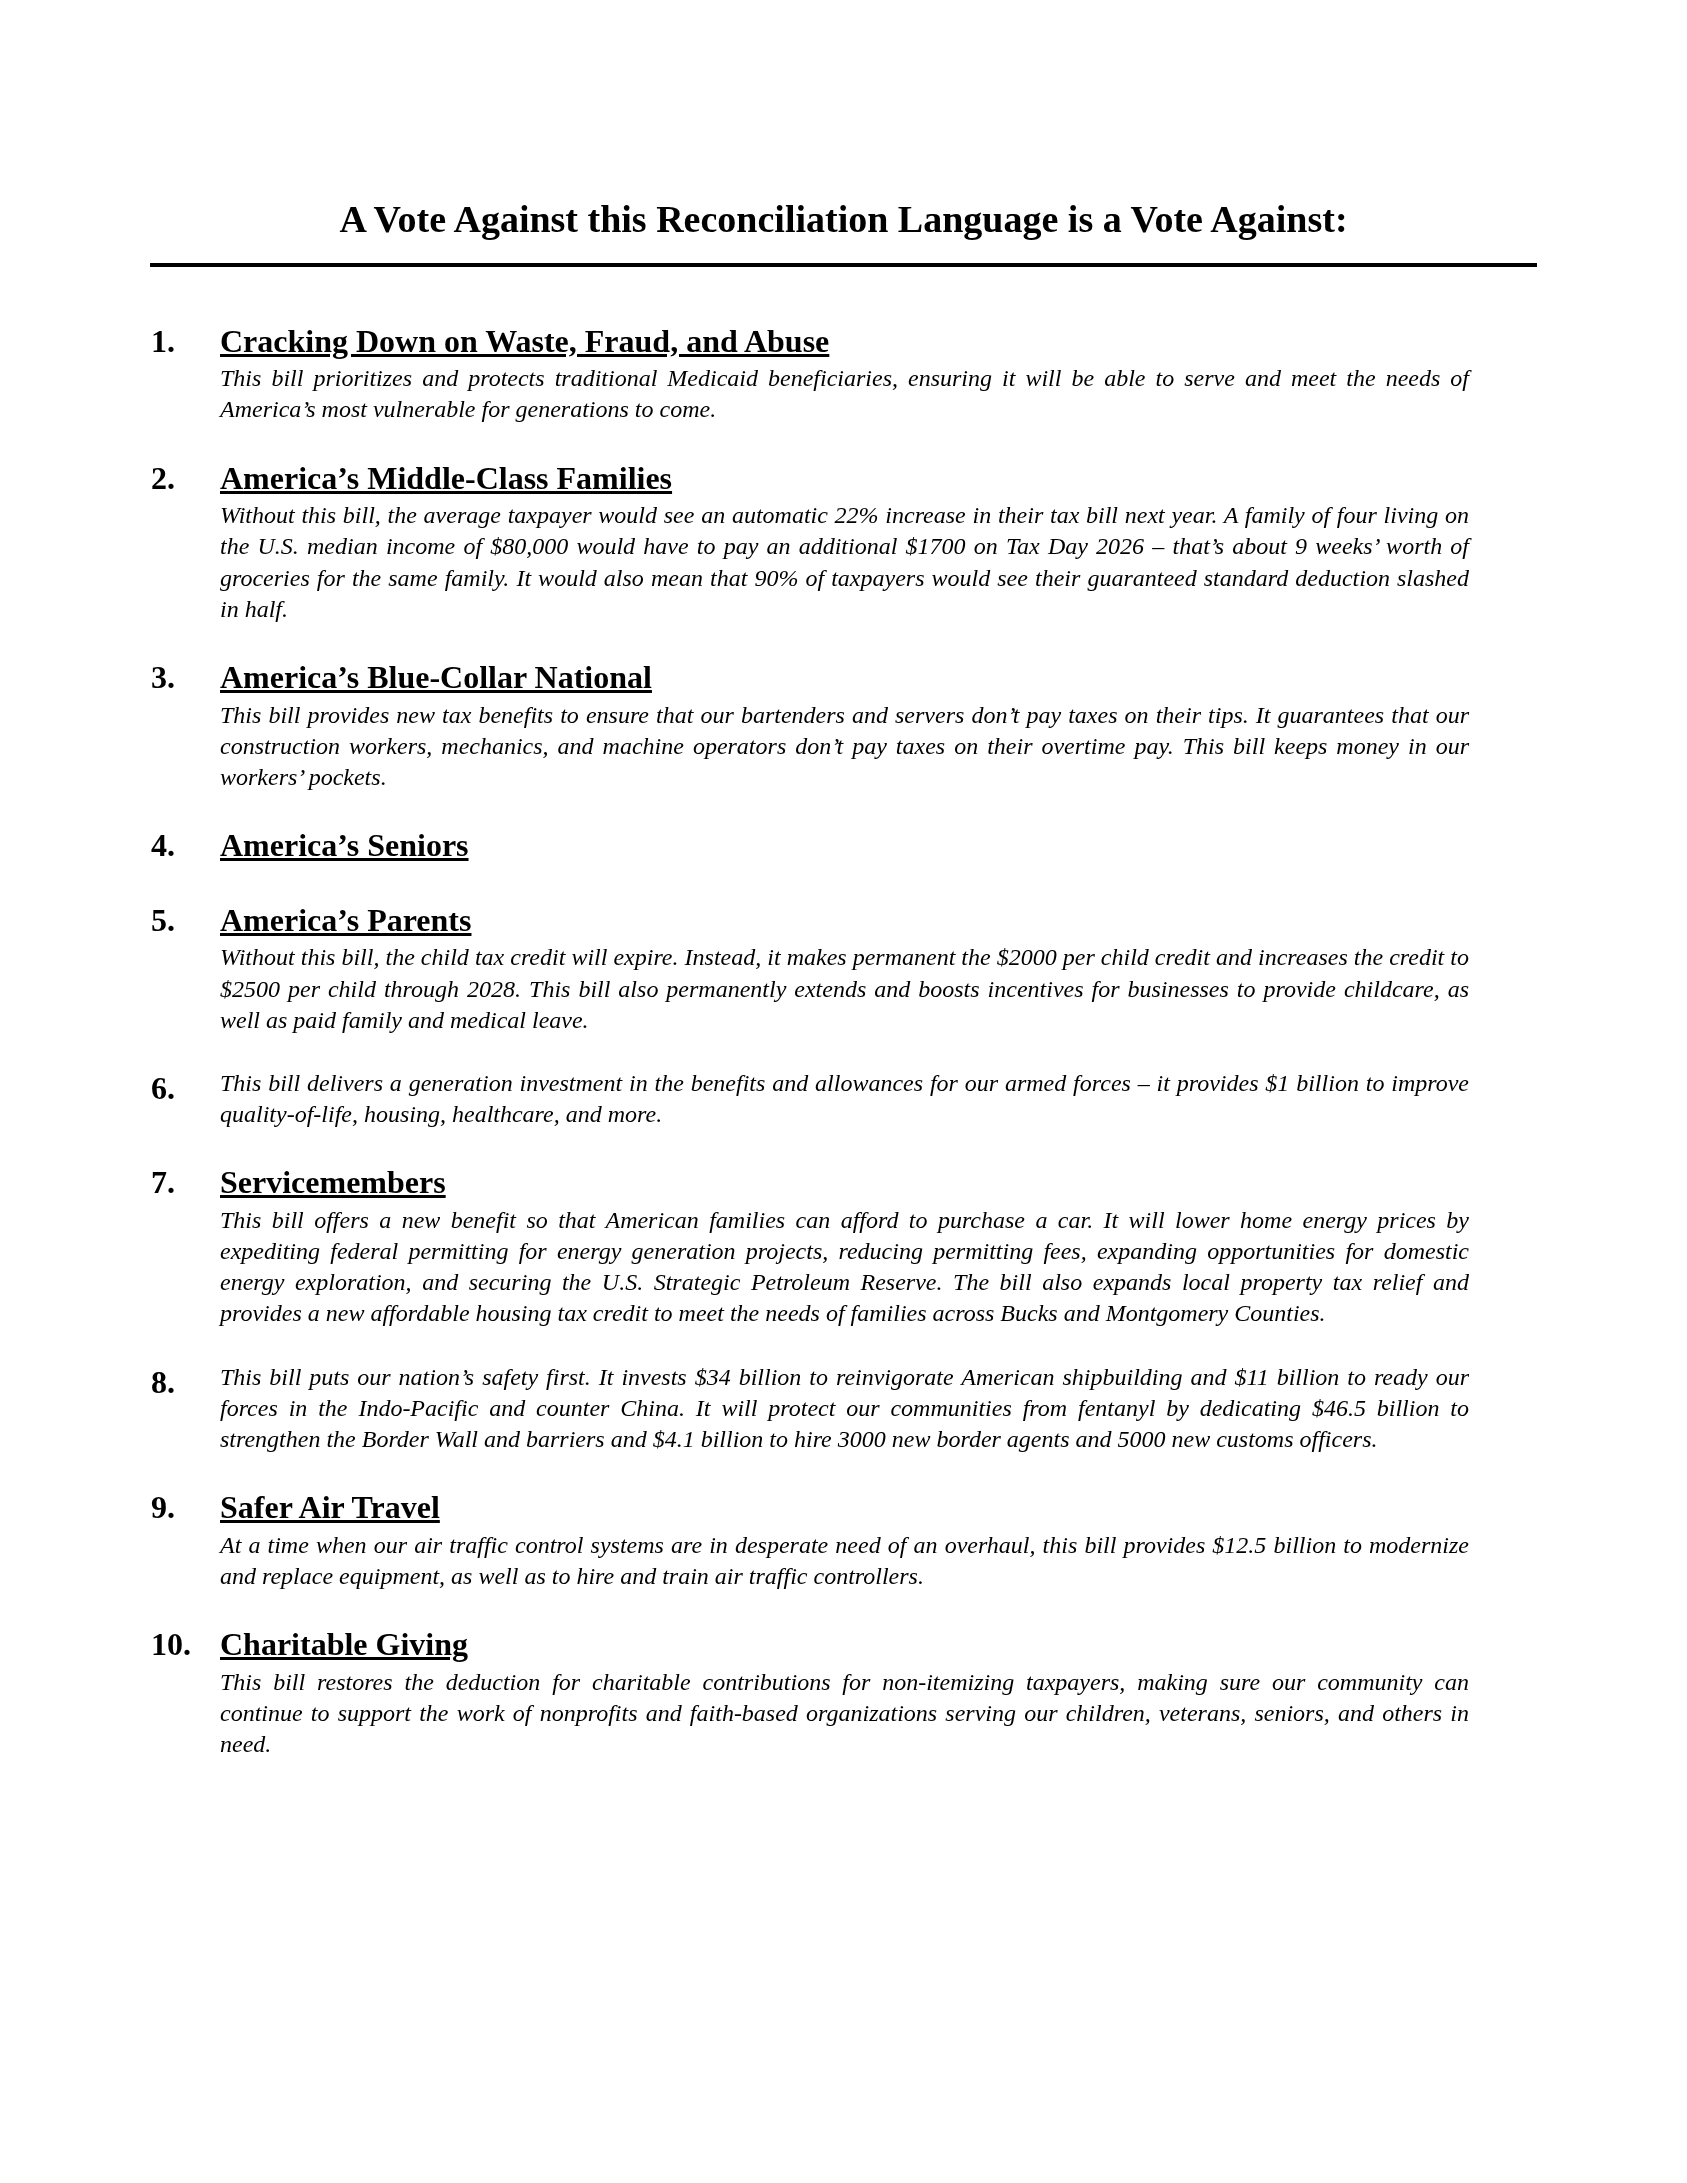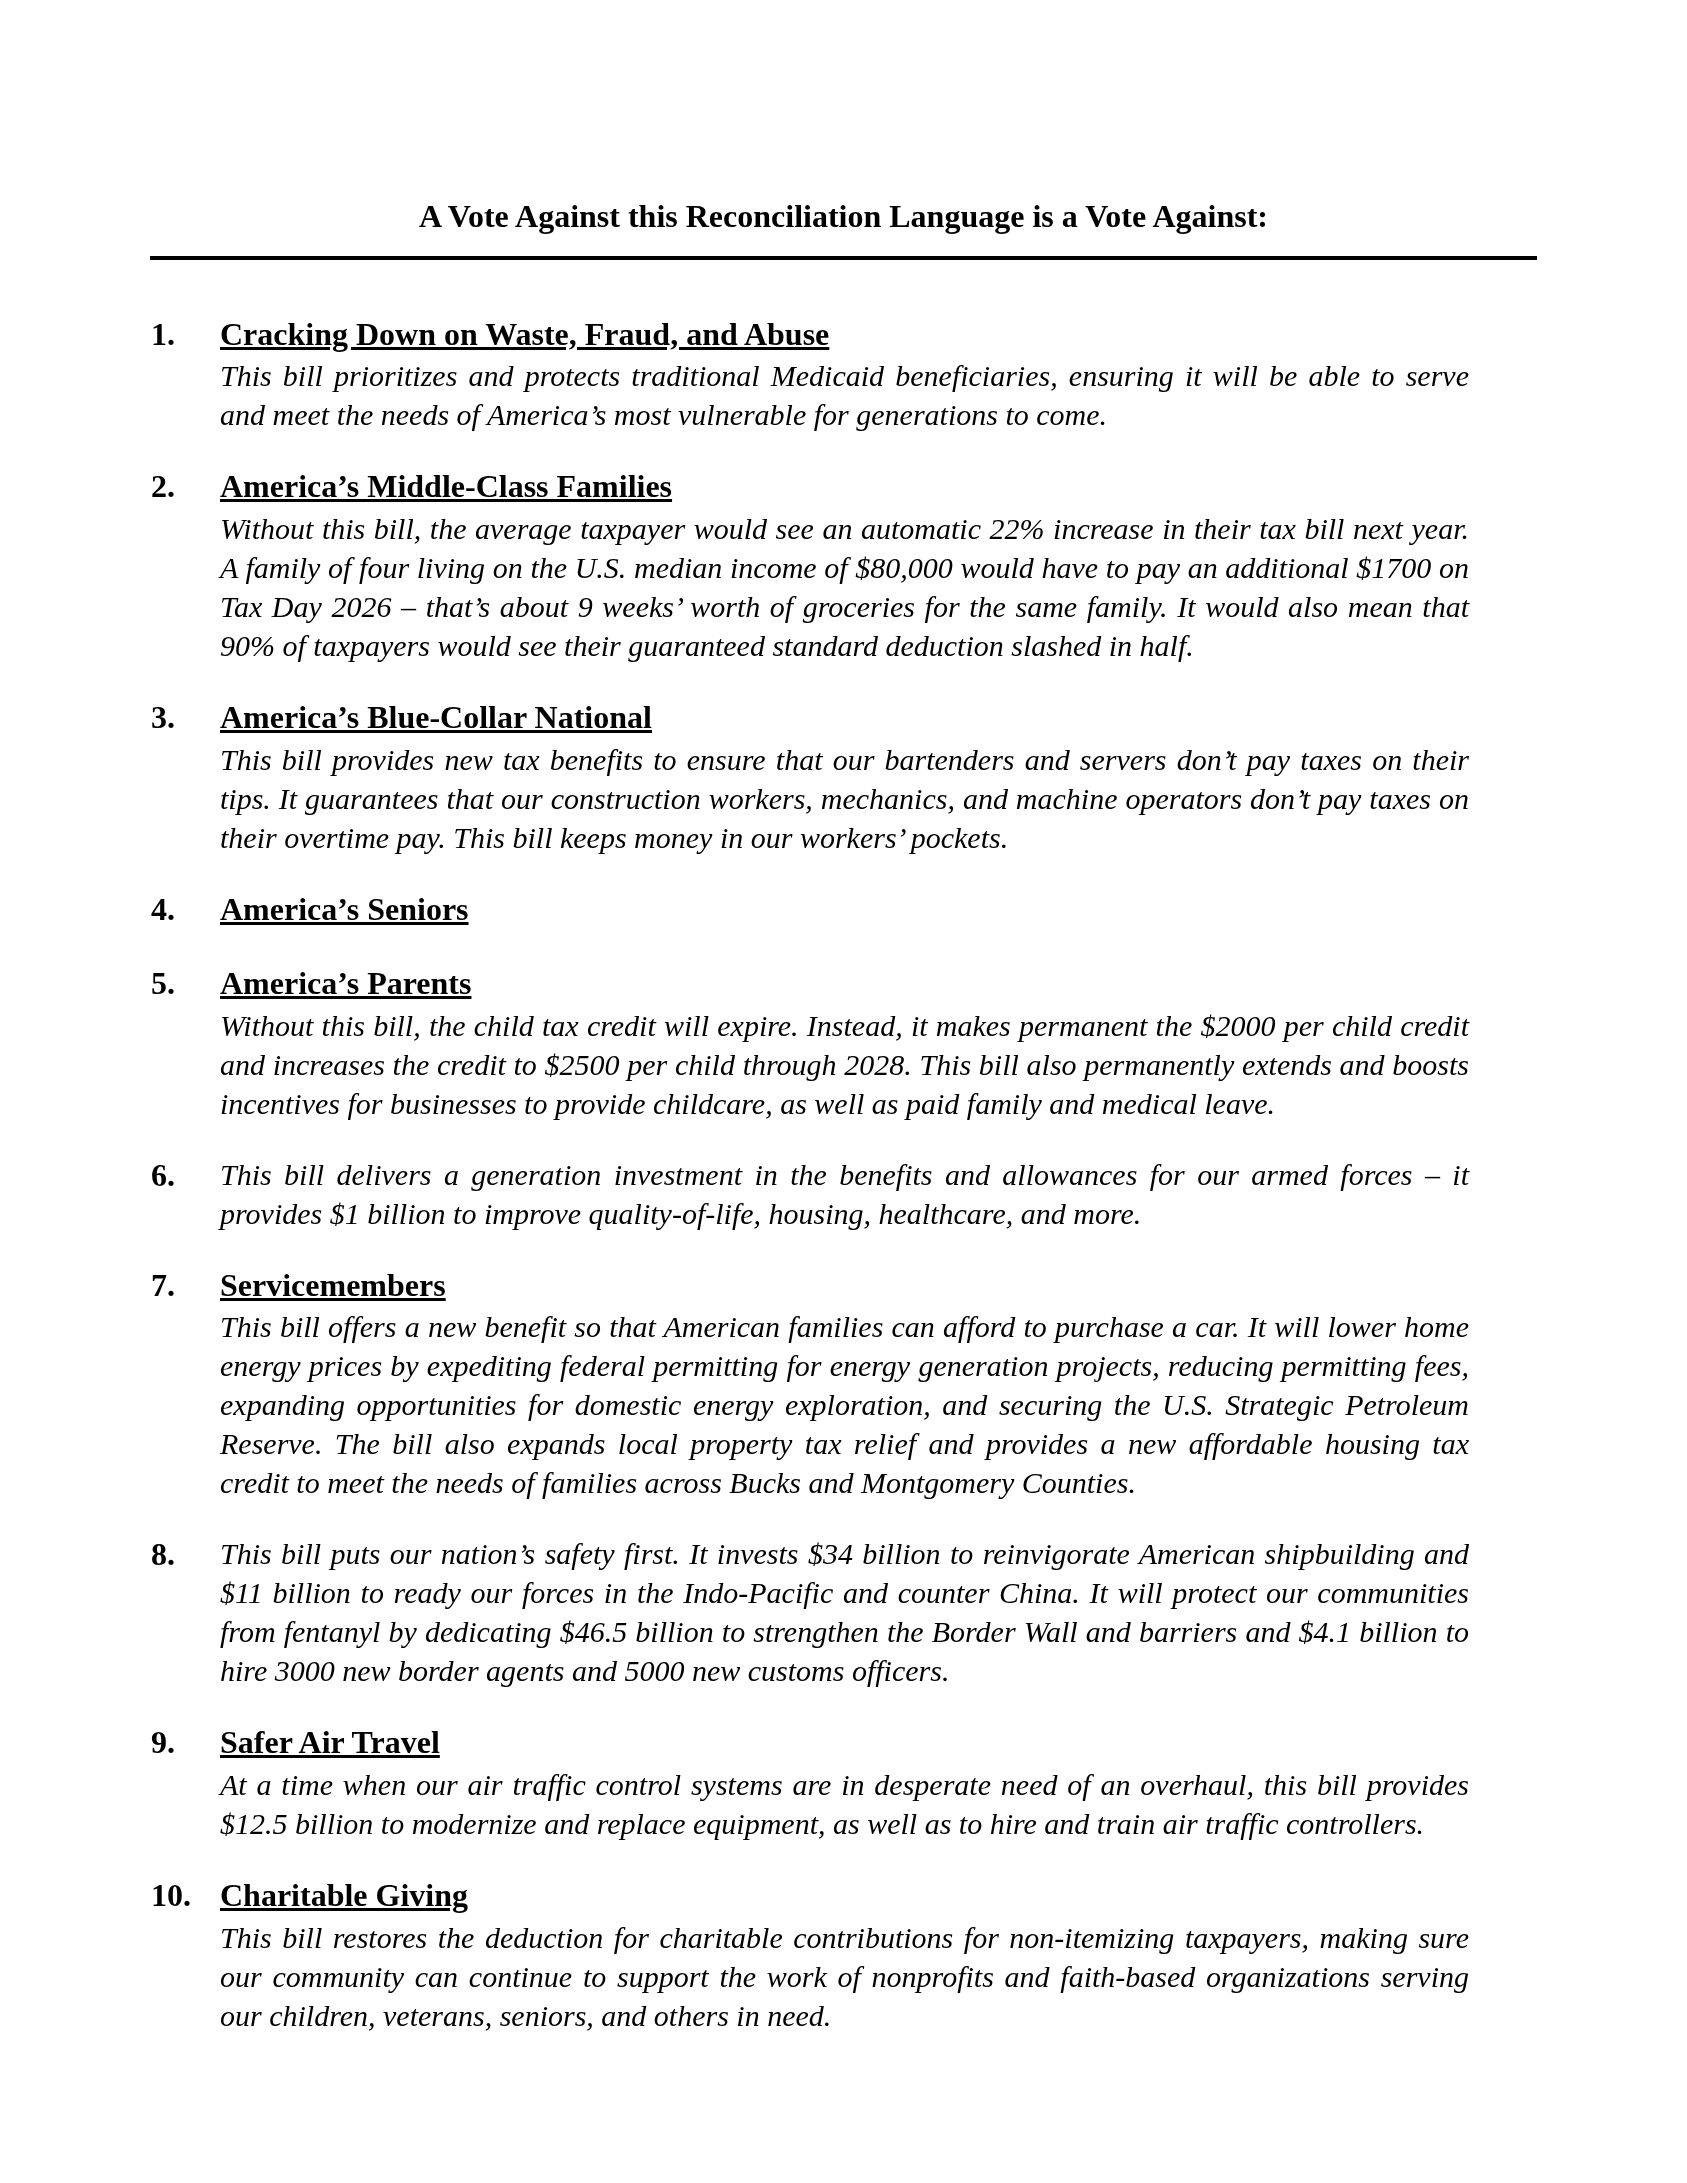--- a/index.html
+++ b/index.html
@@ -14,21 +14,21 @@
     background: #ffffff;
     color: #000000;
     font-family: "Liberation Serif", serif;
     box-sizing: border-box;
     overflow: hidden;
   }
   .title {
     padding-top: 198px;
     text-align: center;
     font-weight: bold;
-    font-size: 32px;
+    font-size: 38px;
     line-height: 1.15;
     color: #000000;
   }
   .divider {
     margin: 21px 150px 0 150px;
     border: 0;
     border-top: 4.6px solid #000000;
     height: 0;
   }
   .list {
@@ -53,21 +53,21 @@
   }
   .heading {
     font-weight: bold;
     font-size: 32px;
     line-height: 1.25;
     margin-bottom: 2.6px;
     text-decoration: underline;
   }
   .body {
     font-style: italic;
-    font-size: 30px;
+    font-size: 24px;
     line-height: 1.3;
     text-align: justify;
   }
 </style>
 </head>
 <body>
 
 <div class="page">
   <div class="title">A Vote Against this Reconciliation Language is a Vote Against:</div>
   <hr class="divider">

